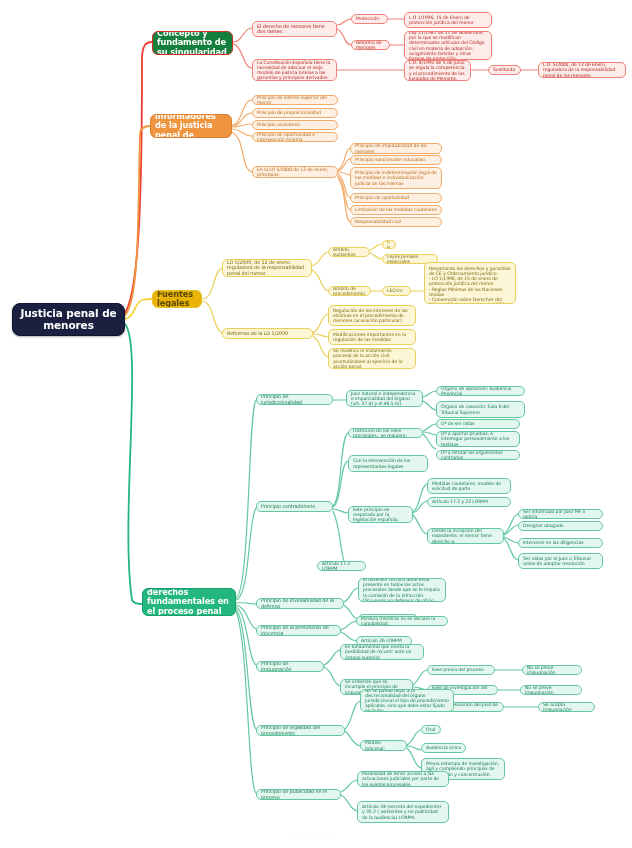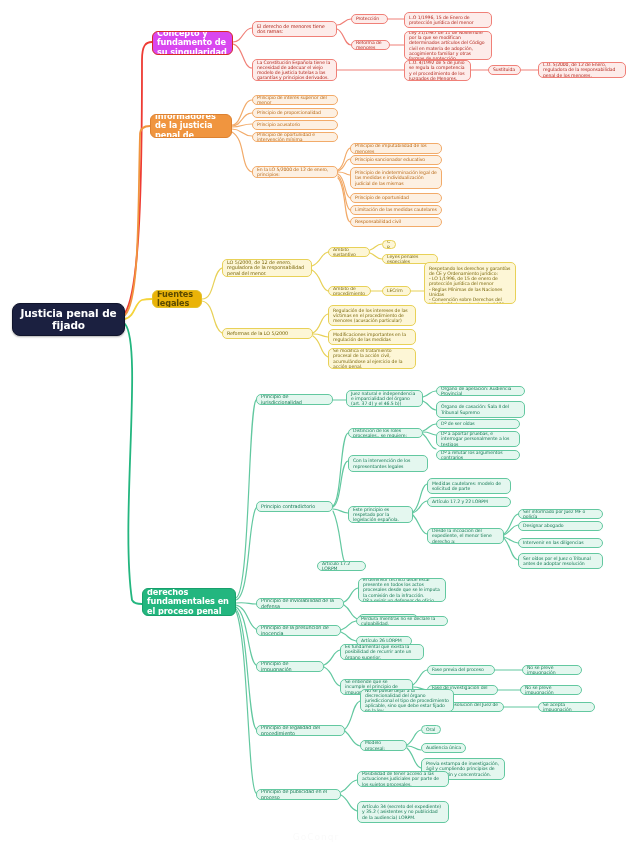--- a/index.html
+++ b/index.html
@@ -26,21 +26,21 @@
   
   .root{
     background:#1b2040;border:1.5px solid #10142c;border-radius:8px;
     color:#ffffff;font-size:10.5px;font-weight:600;
     justify-content:center;text-align:center;
     box-shadow:0 1px 2px rgba(0,0,0,.3);
   }
 
   
   .b1{font-size:8.2px;font-weight:600;color:#ffffff;border-radius:6px;}
-  .b1.red{background:#d946ef;border-color:#d62b24;}
+  .b1.red{background:#15803d;border-color:#d62b24;}
   .b1.orange{background:#f0953f;border-color:#dd8130;}
   .b1.yellow{background:#eab308;border-color:#e3c12a;color:#5a4a00;}
   .b1.green{background:#23b67f;border-color:#18a06c;}
 
   
   .sub{font-size:4.6px;}
   .sub.red   {background:#fdecea;border-color:#f08078;color:#b3291f;}
   .sub.orange{background:#fdf0e2;border-color:#f2ab6a;color:#b96a18;}
   .sub.yellow{background:#fdf6d6;border-color:#e8d158;color:#7d6a10;}
   .sub.green {background:#e4f7ef;border-color:#63c8a0;color:#157a55;}
@@ -166,21 +166,21 @@
         <path d="M407,746 C415,746 414,749 421,750"></path>
         <path d="M407,748 C415,756 414,766 421,768"></path>
 
         <path d="M341,792 C350,788 348,782 357,780"></path>
         <path d="M341,795 C350,800 348,808 357,811"></path>
       </g>
     </g>
   </svg>
 
   <div class="node root" style="left:12px;top:303px;width:113px;height:33px;">
-    <span>Justicia penal de fijado</span>
+    <span>Justicia penal de menores</span>
   </div>
 
   <div class="node b1 red" style="left:152px;top:31px;width:81px;height:24px;">
     <span>Concepto y fundamento de su singularidad</span>
   </div>
 
   <div class="node sub red lv2" style="left:252px;top:21px;width:85px;height:16px;">
     <span>El derecho de menores tiene dos ramas:</span>
   </div>
 

